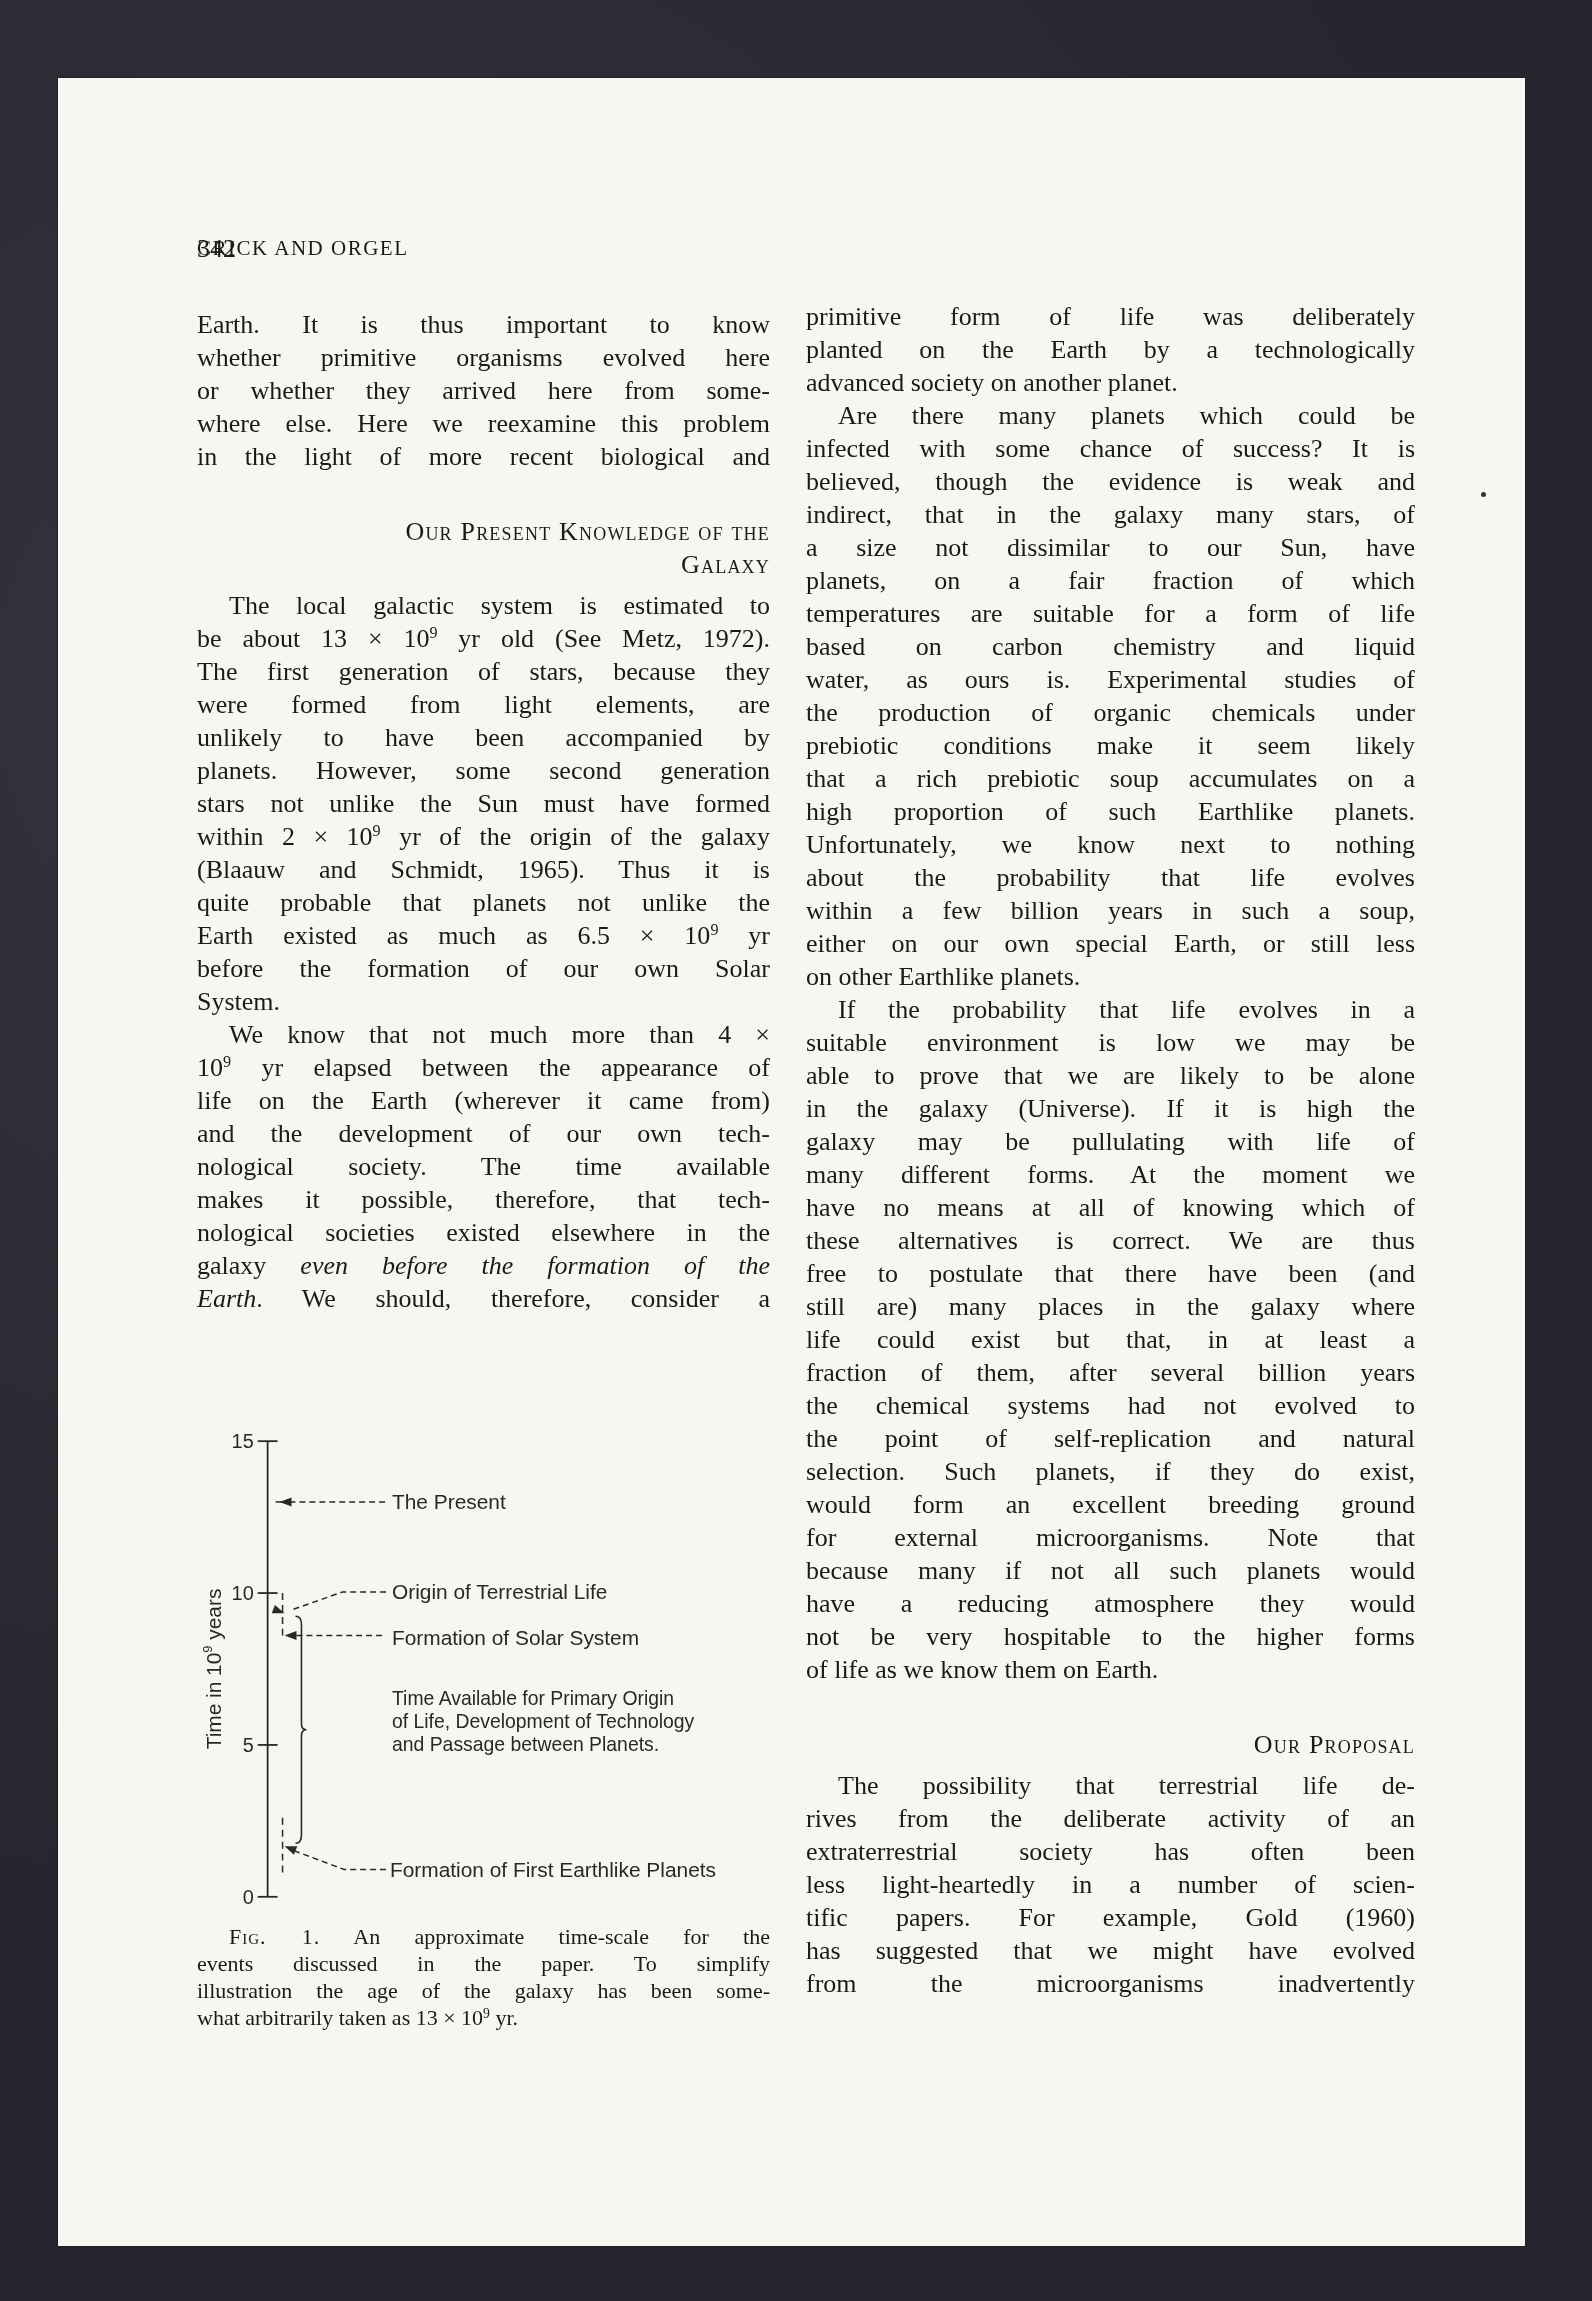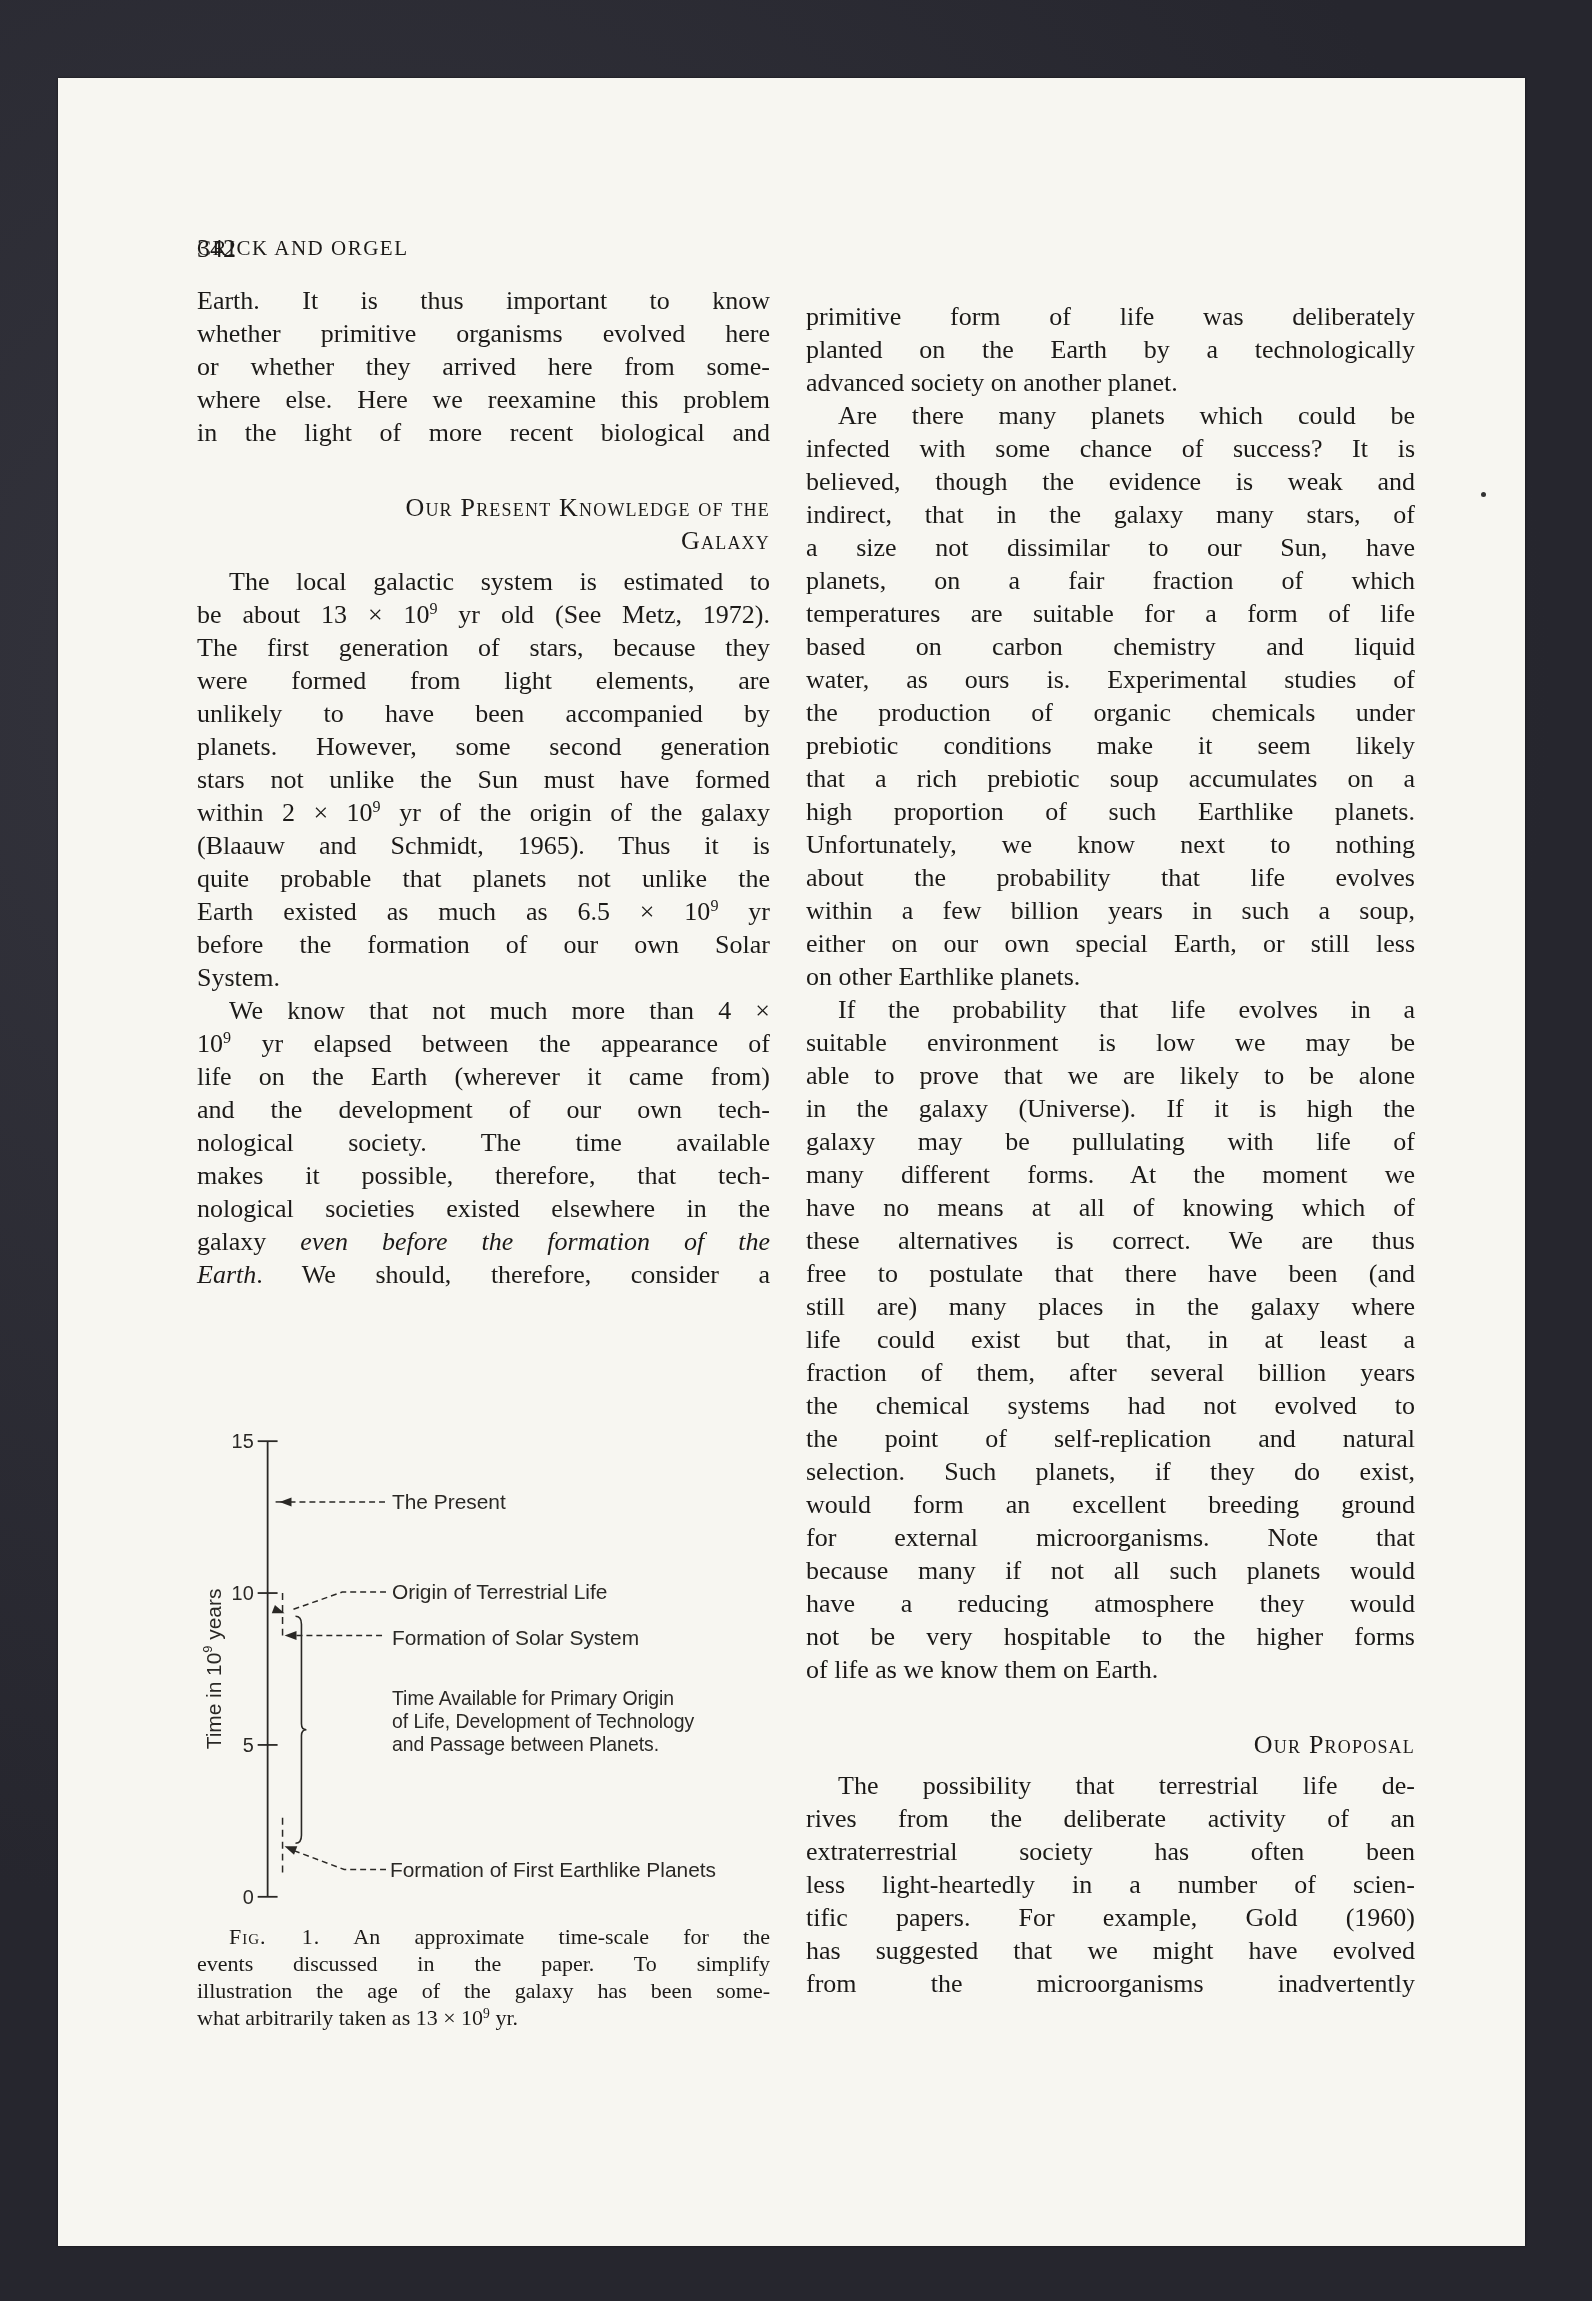--- a/index.html
+++ b/index.html
@@ -18,21 +18,21 @@
   .header {
     position: absolute; top: 234px; left: 197px; width: 1218px; height: 30px;
     font-size: 26px;
   }
   .page-number { position: absolute; left: 0; top: 0; }
   .running-head {
     position: absolute; left: 0; width: 100%; text-align: left; top: 2px;
     font-size: 21px; letter-spacing: 1.5px;
   }
   .col { position: absolute; font-size: 26px; line-height: 33px; }
-  .col-left { left: 197px; top: 284px; width: 573px; }
+  .col-left { left: 197px; top: 308px; width: 573px; }
   .col-right { left: 806px; top: 300px; width: 609px; }
   .line {
     display: block; height: 33px; white-space: nowrap;
     text-align: justify; text-align-last: justify;
   }
   .line.last { text-align-last: left; }
   .line.indent { text-indent: 32px; }
   .heading {
     display: block; text-align: right; font-variant: small-caps;
     letter-spacing: 1.2px; font-size: 26px; line-height: 33px;

